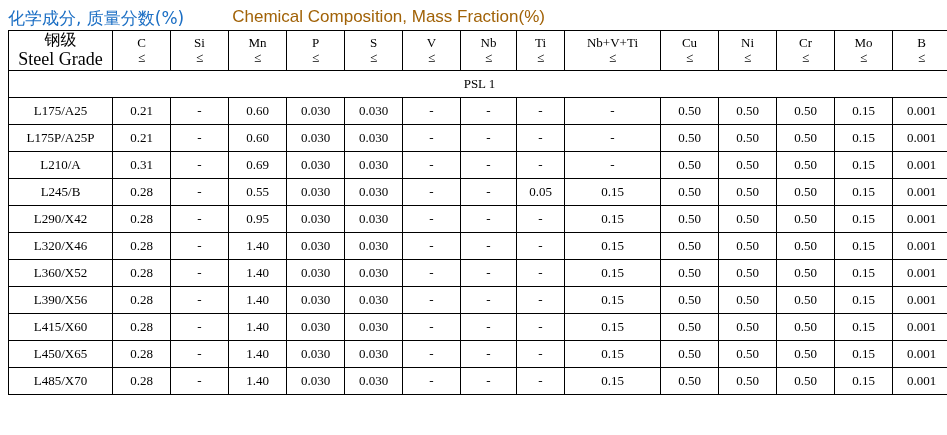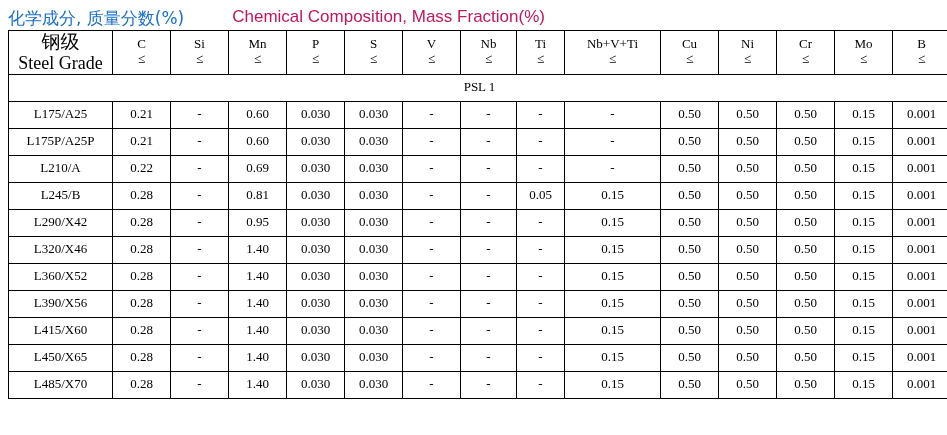--- a/index.html
+++ b/index.html
@@ -28,21 +28,21 @@
     box-sizing: border-box;
   }
   .title-cn {
     color: #1c6fc4;
     font-size: 17px;
     font-family: "DejaVu Sans", "Liberation Sans", sans-serif;
     letter-spacing: 0px;
     white-space: nowrap;
   }
   .title-en {
-    color: #be185d;
+    color: #a16207;
     font-size: 17px;
     font-family: "Liberation Sans", "DejaVu Sans", sans-serif;
     margin-left: 48px;
     white-space: nowrap;
   }
   table.spec {
     border-collapse: collapse;
     table-layout: fixed;
     width: 930px;
     margin: 0 0 0 8px;
@@ -71,21 +71,21 @@
   .hdr .l2 {
     display: block;
     font-size: 13px;
   }
   .hdr-grade {
     text-align: left;
     padding-left: 10px;
   }
   .hdr-grade .l1 {
     font-family: "DejaVu Sans", "Liberation Sans", sans-serif;
-    font-size: 19px;
+    font-size: 16px;
   }
   .hdr-grade .l2 {
     font-size: 18px;
   }
   .group-row td {
     height: 26px;
     font-size: 13px;
   }
   .grade-cell {
     font-size: 13px;
@@ -225,41 +225,41 @@
         <td>-</td>
         <td>0.50</td>
         <td>0.50</td>
         <td>0.50</td>
         <td>0.15</td>
         <td>0.001</td>
       </tr>
 
       <tr>
         <td class="grade-cell">L210/A</td>
-        <td>0.22</td>
+        <td>0.31</td>
         <td>-</td>
         <td>0.69</td>
         <td>0.030</td>
         <td>0.030</td>
         <td>-</td>
         <td>-</td>
         <td>-</td>
         <td>-</td>
         <td>0.50</td>
         <td>0.50</td>
         <td>0.50</td>
         <td>0.15</td>
         <td>0.001</td>
       </tr>
 
       <tr>
         <td class="grade-cell">L245/B</td>
         <td>0.28</td>
         <td>-</td>
-        <td>0.81</td>
+        <td>0.55</td>
         <td>0.030</td>
         <td>0.030</td>
         <td>-</td>
         <td>-</td>
         <td>0.05</td>
         <td>0.15</td>
         <td>0.50</td>
         <td>0.50</td>
         <td>0.50</td>
         <td>0.15</td>

